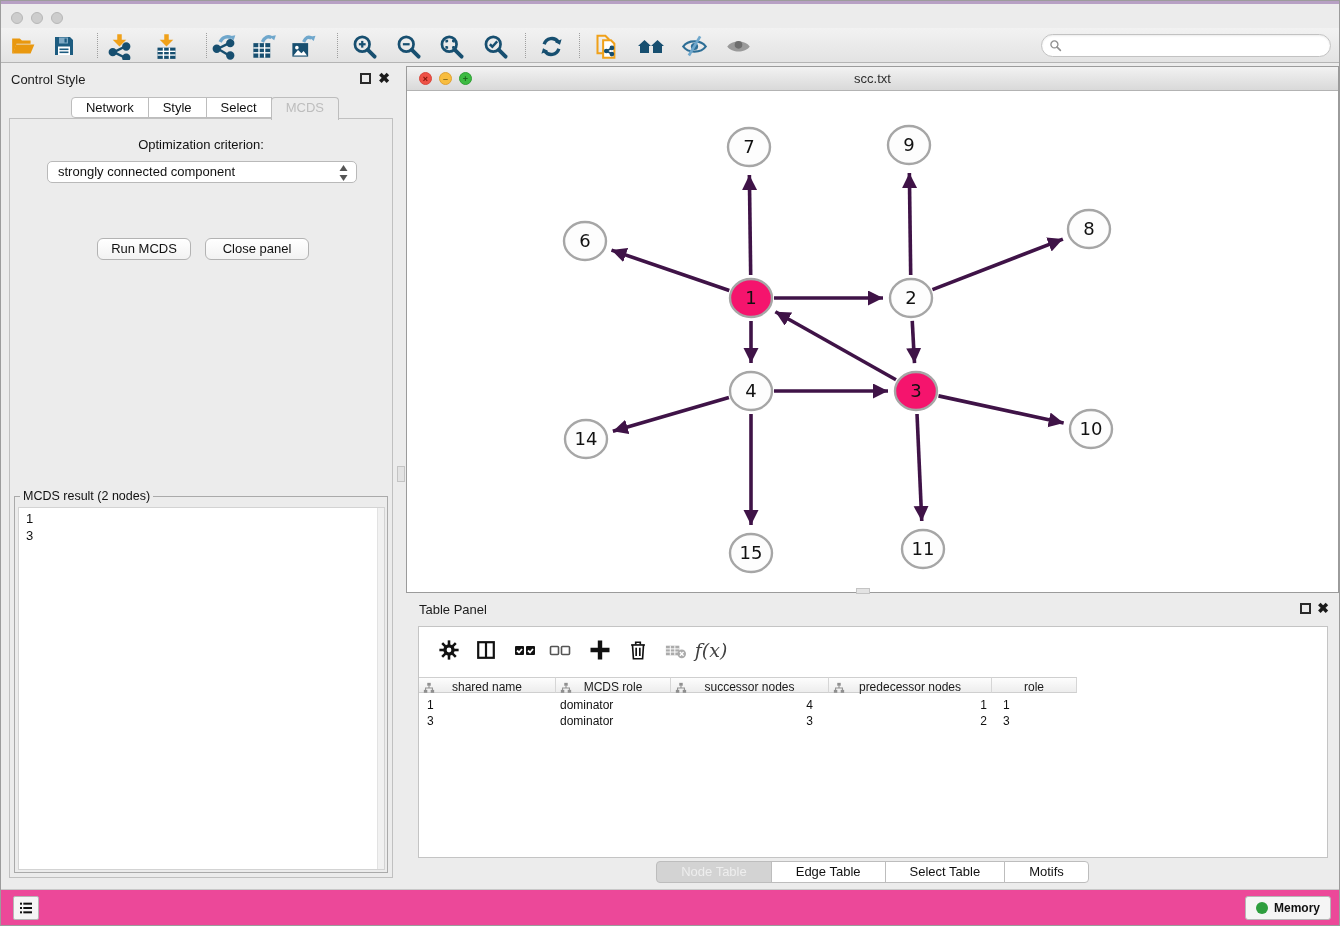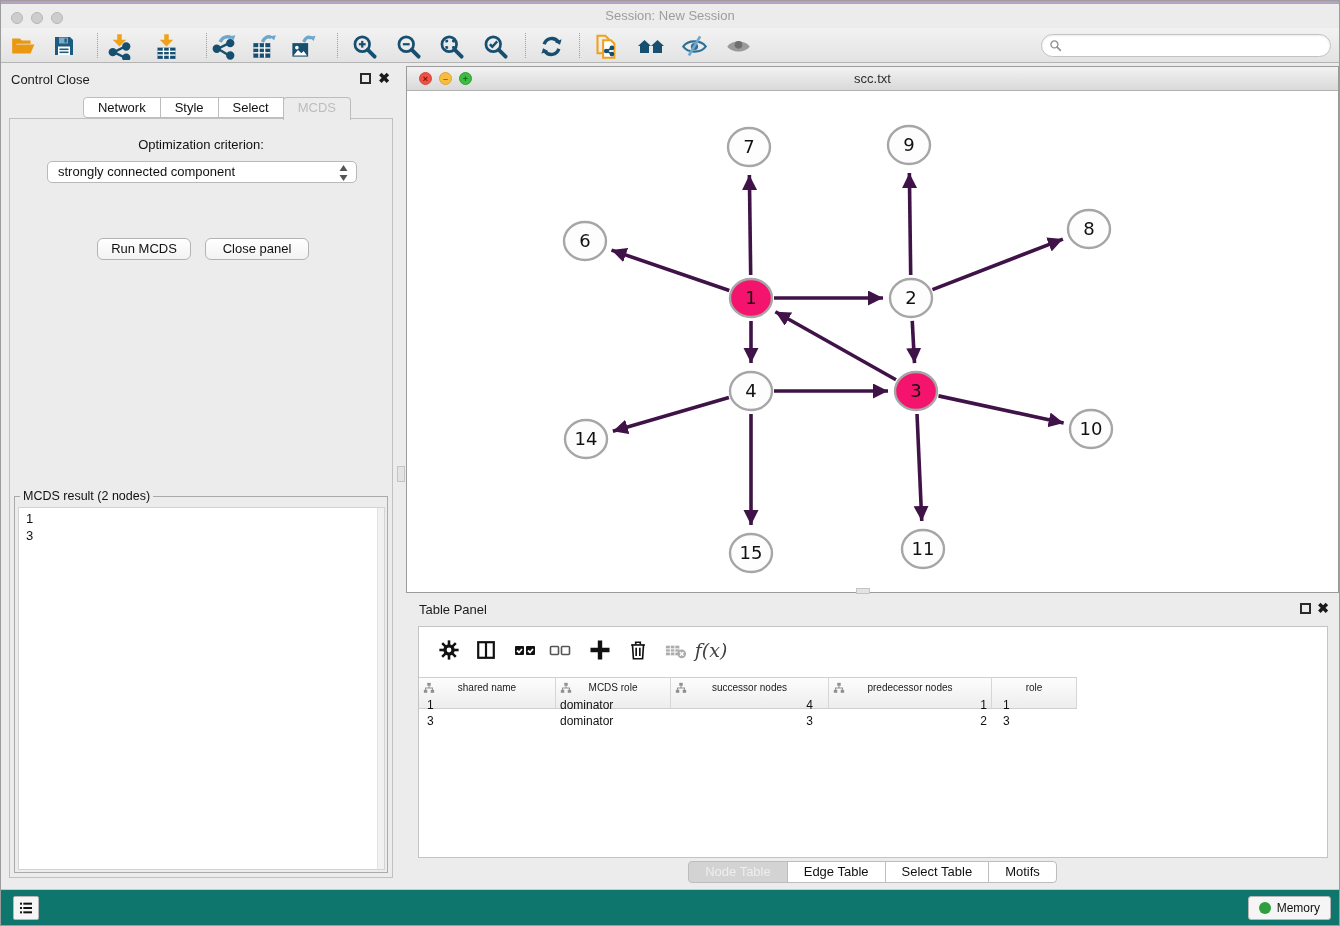--- a/index.html
+++ b/index.html
@@ -18,21 +18,21 @@
   .tb-icon { position:absolute; top:4px; width:28px; height:28px; display:flex; align-items:center; justify-content:center; cursor:pointer; }
   .tb-sep { position:absolute; top:5px; height:25px; width:0; border-left:1px dotted #9f9f9f; }
   #search-box { position:absolute; top:6px; left:1040px; width:290px; height:23px; background:#fff; border:1px solid #c2c2c2; border-radius:12px; box-shadow:inset 0 1px 2px rgba(0,0,0,.08); display:flex; align-items:center; padding-left:7px; }
   #search-box input { border:none; outline:none; flex:1; font-size:12px; background:transparent; margin-left:4px; }
 
   
   #control-panel { position:absolute; left:0; top:65px; width:400px; height:815px; }
   .panel-title { position:absolute; top:6px; left:10px; font-size:13px; color:#1c1c1c; }
   .panel-float { position:absolute; top:7px; width:11px; height:11px; border:2px solid #2a2a2a; cursor:pointer; }
   .panel-close { position:absolute; top:4px; font-size:14px; font-weight:bold; color:#1a1a1a; cursor:pointer; }
-  #cp-tabs { position:absolute; top:31px; left:16px; width:100%; display:flex; justify-content:center; z-index:3; }
+  #cp-tabs { position:absolute; top:31px; left:4px; width:100%; display:flex; justify-content:center; z-index:3; }
   .tab-btn { height:21px; line-height:19px; padding:0 14px; background:#fff; border:1px solid #bdbdbd; margin-left:-1px; font-size:13px; color:#111; cursor:pointer; }
   .tab-btn:first-child { border-radius:4px 0 0 4px; margin-left:0; }
   .tab-btn:last-child { border-radius:0 4px 4px 0; }
   #cp-tabs .tab-btn.active { background:#ececec; color:#bdbdbd; height:23px; border-radius:4px 4px 0 0; border-bottom:none; }
   #cp-box { position:absolute; left:8px; top:52px; width:384px; height:760px; border:1px solid #c0c0c0; background:#ececec; z-index:1; }
   #opt-label { position:absolute; top:18px; width:100%; text-align:center; font-size:13px; color:#111; }
   #cp-select { position:absolute; left:37px; top:42px; width:310px; height:22px; background:#fff; border:1px solid #b9b9b9; border-radius:5px; font-size:13px; line-height:20px; padding-left:10px; color:#111; cursor:pointer; }
   #cp-select .spin { position:absolute; right:7px; top:2px; }
   .cp-btn { position:absolute; top:75px; height:22px; background:linear-gradient(#ffffff,#f2f2f2); border:1px solid #b3b3b3; border-radius:6px; font-size:13px; color:#111; text-align:center; line-height:20px; cursor:pointer;margin-top:44px; }
   #run-btn { left:87px; width:94px; }
@@ -51,46 +51,45 @@
   #nw-canvas { position:absolute; top:24px; left:0; width:931px; height:501px; background:#fff; }
   #graph-svg text { font-family:"DejaVu Sans",sans-serif; }
   .grip { position:absolute; background:#e3e3e3; border:1px solid #c4c4c4; }
 
   
   #table-panel { position:absolute; left:405px; top:595px; width:933px; height:295px; }
   #tp-box { position:absolute; left:12px; top:30px; width:910px; height:232px; background:#fff; border:1px solid #c4c4c4; }
   .tp-icon { position:absolute; top:9px; width:28px; height:28px; display:flex; align-items:center; justify-content:center; cursor:pointer; }
   #tp-fx { font-family:"DejaVu Serif",serif; font-style:italic; font-size:19px; color:#404040; }
   #tp-header { position:absolute; left:0; top:50px; height:20px; display:flex; }
-  .th-cell { position:relative; height:32px; background:linear-gradient(#fdfdfd,#ededed); border-top:1px solid #cfcfcf; border-bottom:1px solid #cfcfcf; border-right:1px solid #d6d6d6; font-size:10px; color:#1a1a1a; text-align:center; line-height:19px; cursor:pointer; }
+  .th-cell { position:relative; height:16px; background:linear-gradient(#fdfdfd,#ededed); border-top:1px solid #cfcfcf; border-bottom:1px solid #cfcfcf; border-right:1px solid #d6d6d6; font-size:12px; color:#1a1a1a; text-align:center; line-height:19px; cursor:pointer; }
   .th-tree { position:absolute; left:4px; top:4px; }
   #tp-rows { position:absolute; left:0; top:70px; }
   .t-row { display:flex; height:16px; }
   .t-cell { font-size:12px; color:#111; line-height:16px; overflow:hidden; }
   #tp-tabs { position:absolute; bottom:8px; left:0; width:100%; display:flex; justify-content:center; }
-  #tp-tabs .tab-btn { height:22px; line-height:20px; padding:0 16px; }
+  #tp-tabs .tab-btn { height:22px; line-height:20px; padding:0 24px; }
   #tp-tabs .tab-btn.active { background:#d3d3d3; color:#eeeeee; cursor:default; }
 
   
-  #status-bar { position:absolute; left:0; bottom:0; width:100%; height:36px; background:#0f766e; border-top:1px solid #c8c8c8; }
+  #status-bar { position:absolute; left:0; bottom:0; width:100%; height:36px; background:#ec4899; border-top:1px solid #c8c8c8;font-weight:bold; }
   #list-btn { position:absolute; left:12px; top:6px; width:26px; height:24px; background:#f5f5f5; border:1px solid #b6b6b6; border-radius:2px; display:flex; align-items:center; justify-content:center; cursor:pointer; }
   #memory-btn { position:absolute; right:8px; top:6px; height:24px; background:#f5f5f5; border:1px solid #b6b6b6; border-radius:3px; display:flex; align-items:center; padding:0 10px; font-size:12px; color:#111; cursor:pointer; }
   #memory-dot { width:12px; height:12px; border-radius:50%; background:#2e9e3e; margin-right:6px; }
 </style>
 </head>
 <body>
 
 <div id="window">
   <div id="top-accent"></div>
 
   <div id="titlebar">
     <span class="tl-dot" style="left:10px"></span>
     <span class="tl-dot" style="left:30px"></span>
     <span class="tl-dot" style="left:50px"></span>
-    <div id="title-text">Session: New Session</div>
   </div>
 
   <div id="main-toolbar">
     <span class="tb-icon" style="left:8px">
       <svg width="26" height="26" viewBox="0 0 24 24">
           <path fill="#e9980f" d="M2 5h7l2 2h8v3H6L3 19H2z"></path>
           <path fill="#e9980f" d="M5.5 10.5h17L19 19H2.8z"></path>
         </svg>
     </span>
     <span class="tb-icon" style="left:49px">
@@ -245,21 +244,21 @@
     <div id="search-box">
       <svg width="13" height="13" viewBox="0 0 24 24">
           <circle cx="10" cy="10" r="6.5" fill="none" stroke="#8f8f8f" stroke-width="2.4"></circle>
           <line x1="15" y1="15" x2="21" y2="21" stroke="#8f8f8f" stroke-width="3" stroke-linecap="round"></line>
         </svg>
       <input type="text" placeholder="" style="">
     </div>
   </div>
 
   <div id="control-panel">
-    <div class="panel-title">Control Close</div>
+    <div class="panel-title">Control Style</div>
     <span class="panel-float" style="right:30px"></span>
     <span class="panel-close" style="right:11px">✖</span>
     <div id="cp-tabs">
         <div class="tab-btn">Network</div>
         <div class="tab-btn">Style</div>
         <div class="tab-btn">Select</div>
         <div class="tab-btn active">MCDS</div>
       </div>
     <div id="cp-box">
       <div id="opt-label">Optimization criterion:</div>

